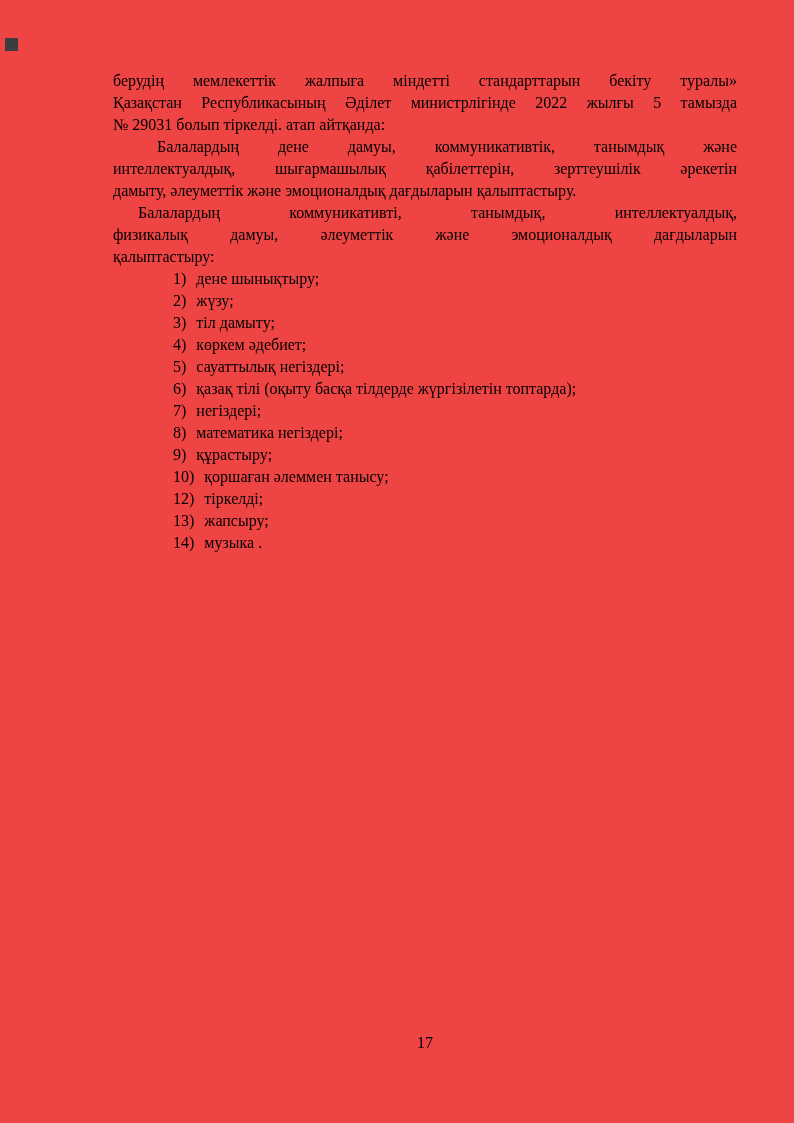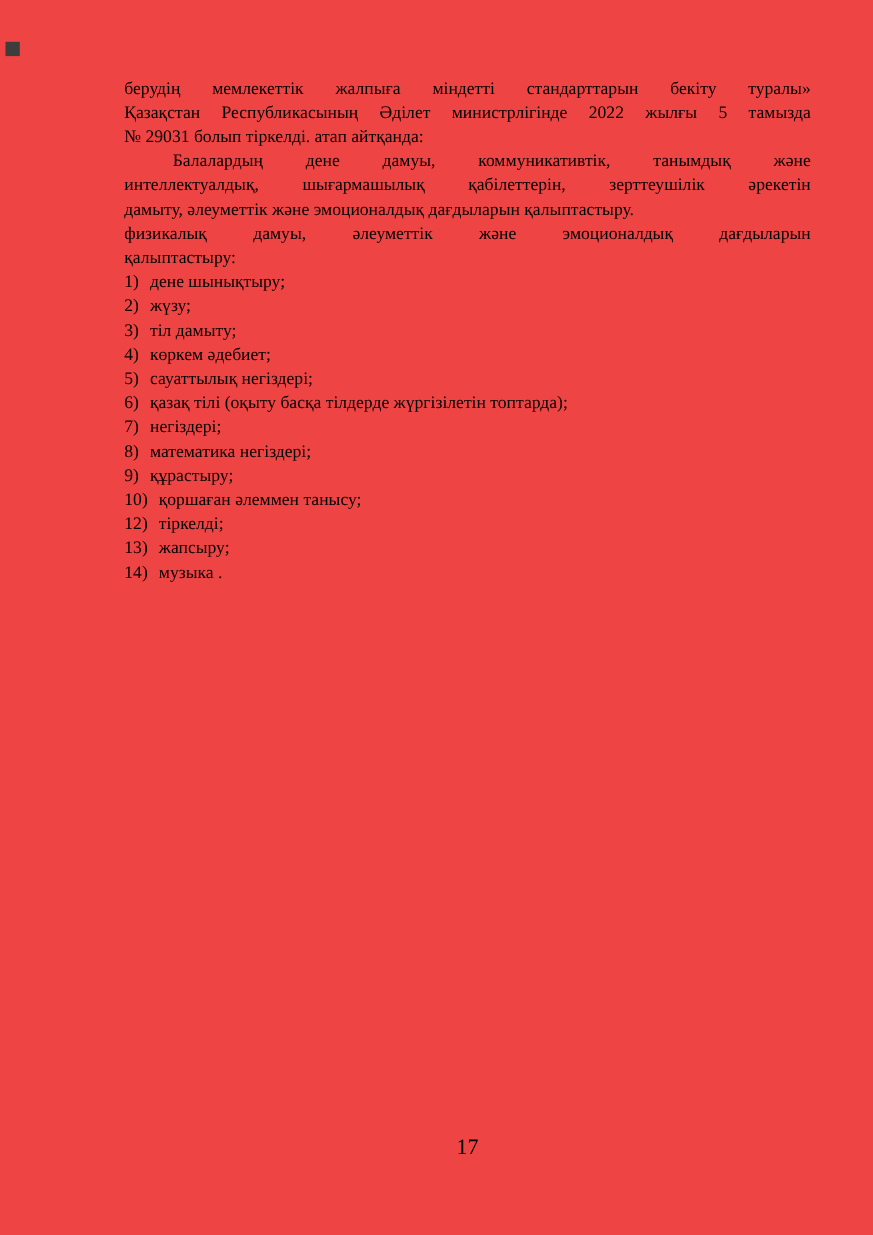--- a/index.html
+++ b/index.html
@@ -36,35 +36,36 @@
     white-space: nowrap;
   }
   .line.just {
     white-space: normal;
     text-align: justify;
     text-align-last: justify;
   }
   .line.ind-lg { padding-left: 44px; }
   .line.ind-sm { padding-left: 25px; }
   .numbered-list {
+    margin-left: 60px;
   }
   .list-item {
     line-height: 22px;
   }
   .item-num {
     display: inline-block;
     margin-right: 10px;
   }
   .page-number {
     position: absolute;
     left: 113px;
     top: 1032px;
     width: 624px;
     text-align: center;
-    font-size: 20px;
+    font-size: 16px;
     line-height: 22px;
   }
 </style>
 </head>
 <body>
 
 <div class="page">
 
   <div class="corner-mark"></div>
 
@@ -76,20 +77,21 @@
       <div class="line">№ 29031 болып тіркелді. атап айтқанда:</div>
     </div>
 
     <div>
       <div class="line just ind-lg">Балалардың дене дамуы, коммуникативтік, танымдық және</div>
       <div class="line just">интеллектуалдық, шығармашылық қабілеттерін, зерттеушілік әрекетін</div>
       <div class="line">дамыту, әлеуметтік және эмоционалдық дағдыларын қалыптастыру.</div>
     </div>
 
     <div>
+      <div class="line just ind-sm">Балалардың коммуникативті, танымдық, интеллектуалдық,</div>
       <div class="line just">физикалық дамуы, әлеуметтік және эмоционалдық дағдыларын</div>
       <div class="line">қалыптастыру:</div>
     </div>
 
     <div class="numbered-list">
       <div class="list-item"><span class="item-num">1)</span><span>дене шынықтыру;</span></div>
       <div class="list-item"><span class="item-num">2)</span><span>жүзу;</span></div>
       <div class="list-item"><span class="item-num">3)</span><span>тіл дамыту;</span></div>
       <div class="list-item"><span class="item-num">4)</span><span>көркем әдебиет;</span></div>
       <div class="list-item"><span class="item-num">5)</span><span>сауаттылық негіздері;</span></div>

